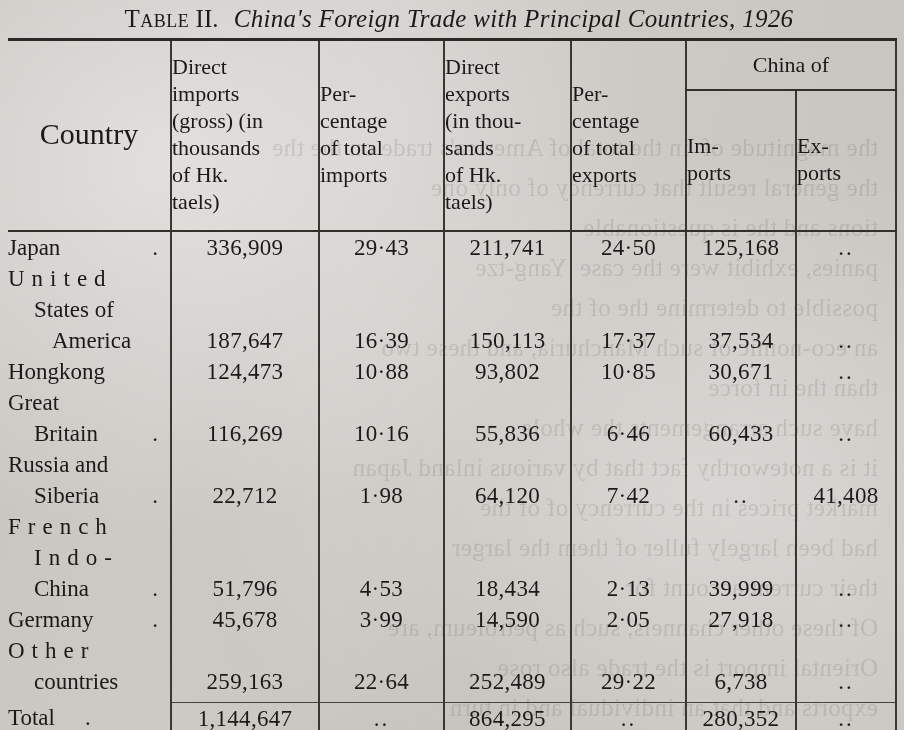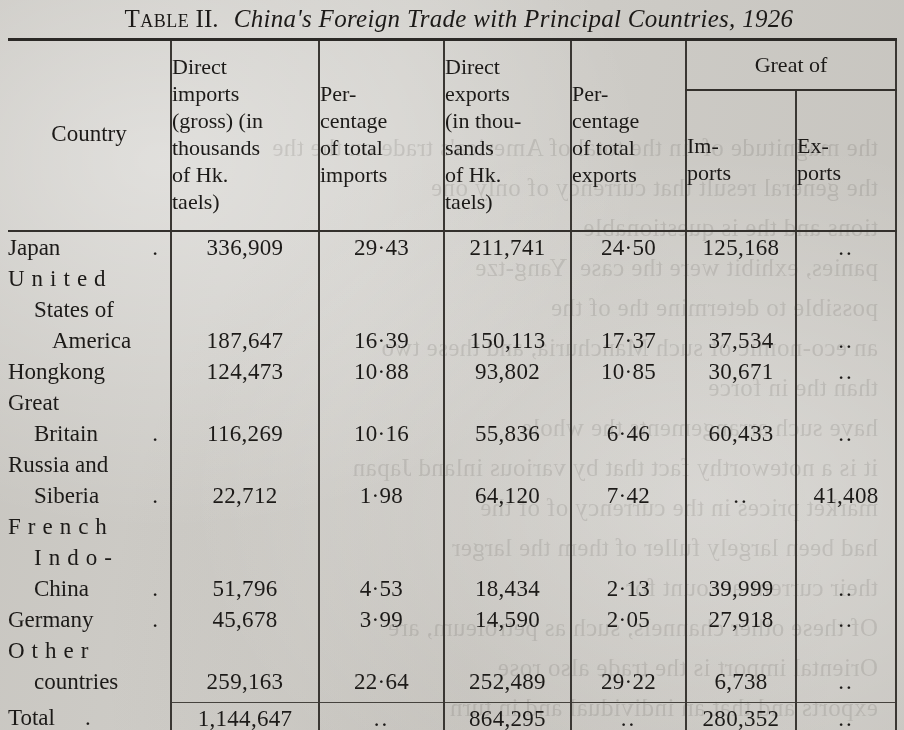--- a/index.html
+++ b/index.html
@@ -96,21 +96,21 @@
   .hrule      { border-bottom: 2px solid #33302c; }
   .hrule-thin { border-bottom: 1px solid #45423d; }
 
   
   .hdr-cell {
     text-align: left;
     line-height: 27px;
     font-size: 22px;
     padding: 5px 4px 7px 4px;
   }
-  .hdr-country { text-align: center; font-size: 23px; }
+  .hdr-country { text-align: center; font-size: 30px; }
   .excess-top {
     text-align: center;
     font-size: 22px;
     padding: 8px 0 5px 0;
     line-height: 26px;
   }
 
   
   .rowline { height: 31px; }
   td.country {
@@ -225,21 +225,21 @@
           <div>taels)</div>
         </td>
 
         <td class="rule-top vline hdr-cell" rowspan="2">
           <div>Per-</div>
           <div>centage</div>
           <div>of total</div>
           <div>exports</div>
         </td>
 
-        <td class="rule-top vline vline-r excess-top hrule" colspan="2" style="height:48px;">Great of</td>
+        <td class="rule-top vline vline-r excess-top hrule" colspan="2" style="height:48px;">China of</td>
       </tr>
 
       <tr>
         <td class="vline hdr-cell">
           <div>Im-</div>
           <div>ports</div>
         </td>
         <td class="vline vline-r hdr-cell">
           <div>Ex-</div>
           <div>ports</div>

